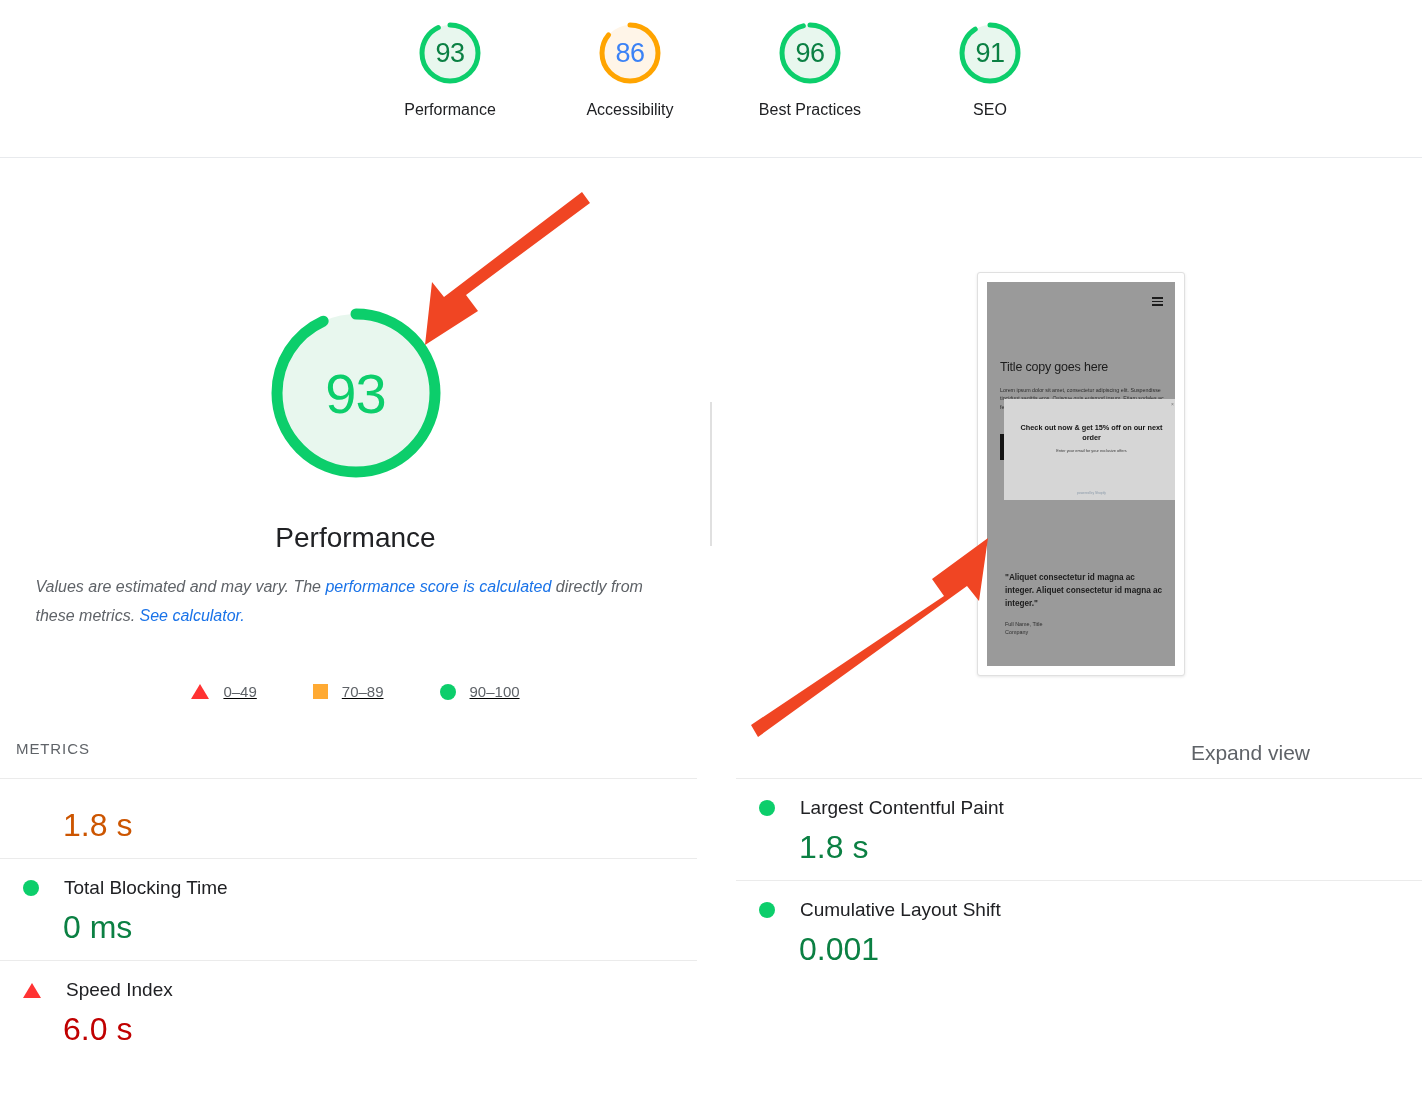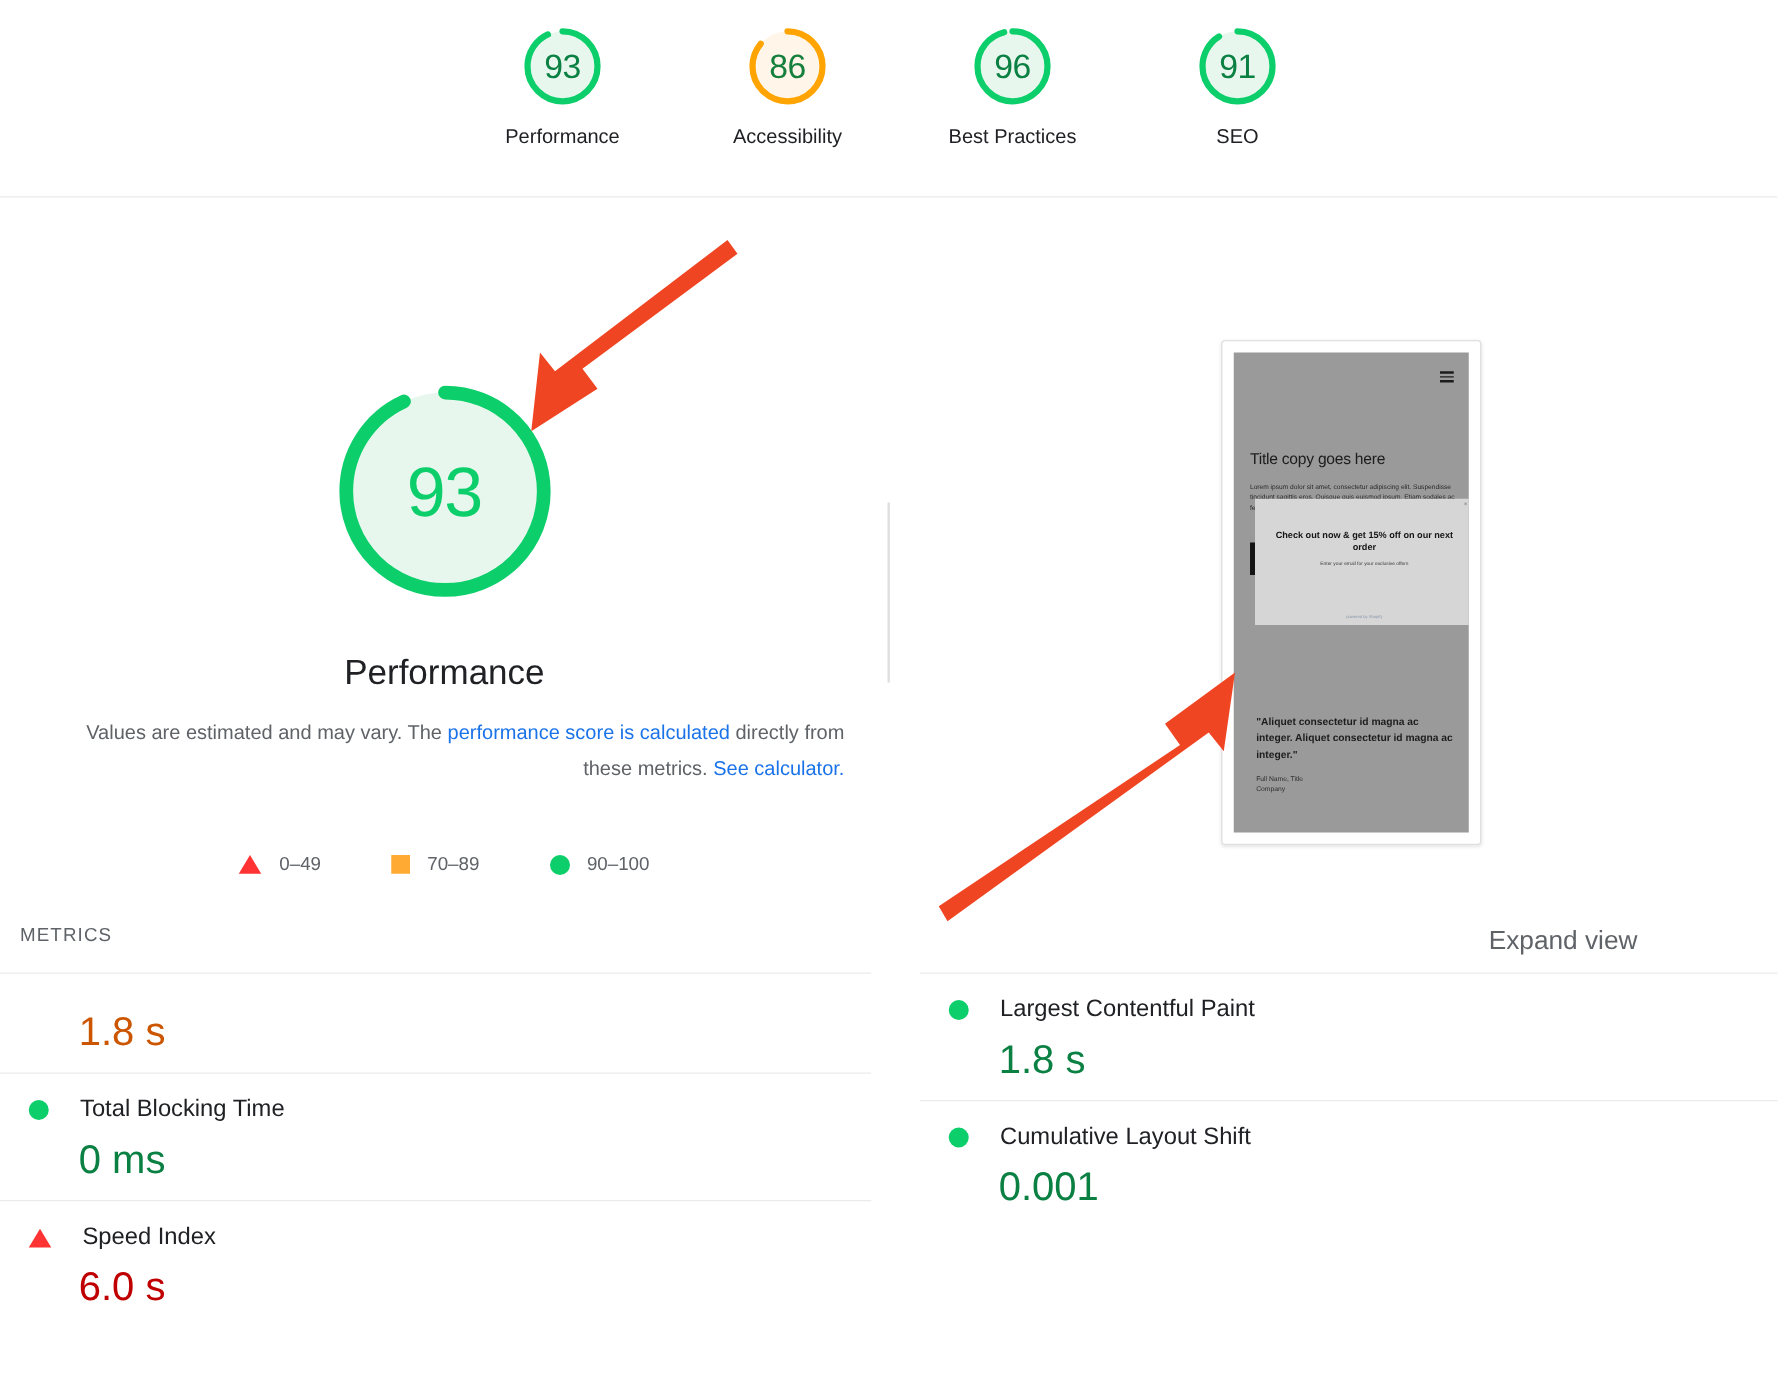--- a/index.html
+++ b/index.html
@@ -44,31 +44,31 @@
   .big-ring svg { display: block; width: 186px; height: 186px; transform: rotate(-90deg); }
   .big-num {
     position: absolute; left: 0; top: 0; width: 186px; height: 186px;
     display: flex; align-items: center; justify-content: center;
     font-size: 56px; letter-spacing: -1px;
   }
   .perf-title {
     margin-top: 36px; font-size: 28px; color: #202124; font-weight: 400;
   }
   .perf-desc {
-    margin-top: 18px; width: 640px; text-align: right;
-    font-size: 16px; line-height: 29px; color: #5f6368;
+    margin-top: 18px; width: 640px; text-align: left;
+    font-size: 16px; line-height: 29px; color: #5f6368; font-style: italic;
   }
   .perf-desc a { color: #1a73e8; text-decoration: none; }
 
   
   .legend {
     position: absolute; left: 0; top: 683px; width: 711px;
     display: flex; justify-content: center; align-items: center;
   }
-  .legend-item { display: flex; align-items: center; margin: 0 28px; }
+  .legend-item { display: flex; align-items: center; margin: 0 28px; text-decoration: underline; }
   .legend-item .lg-txt { font-size: 15px; color: #5f6368; margin-left: 14px; }
   .sw-tri {
     width: 0; height: 0; border-left: 9px solid transparent;
     border-right: 9px solid transparent; border-bottom: 15px solid #f33;
   }
   .sw-sq { width: 15px; height: 15px; background: #fa3; }
   .sw-cir { width: 16px; height: 16px; border-radius: 50%; background: #0cce6b; }
 
   
   .vdivider {
@@ -182,21 +182,21 @@
         </div>
         <div class="mini-label">Performance</div>
       </div>
 
       <div class="mini-gauge">
         <div class="mini-ring">
           <svg viewBox="0 0 70 70">
             <circle cx="35" cy="35" r="28" fill="#fff5e8" stroke="none"></circle>
             <circle cx="35" cy="35" r="28" fill="none" stroke="#ffa400" stroke-width="5" stroke-linecap="round" stroke-dasharray="151.3 175.9" stroke-dashoffset="0"></circle>
           </svg>
-          <div class="mini-num" style="color:#15803d">86</div>
+          <div class="mini-num" style="color:#3b82f6">86</div>
         </div>
         <div class="mini-label">Accessibility</div>
       </div>
 
       <div class="mini-gauge">
         <div class="mini-ring">
           <svg viewBox="0 0 70 70">
             <circle cx="35" cy="35" r="28" fill="#e8f7ee" stroke="none"></circle>
             <circle cx="35" cy="35" r="28" fill="none" stroke="#0cce6b" stroke-width="5" stroke-linecap="round" stroke-dasharray="168.9 175.9" stroke-dashoffset="0"></circle>
           </svg>

